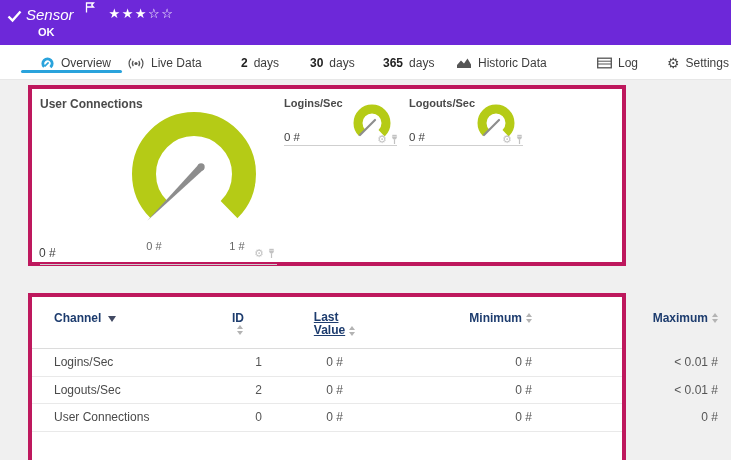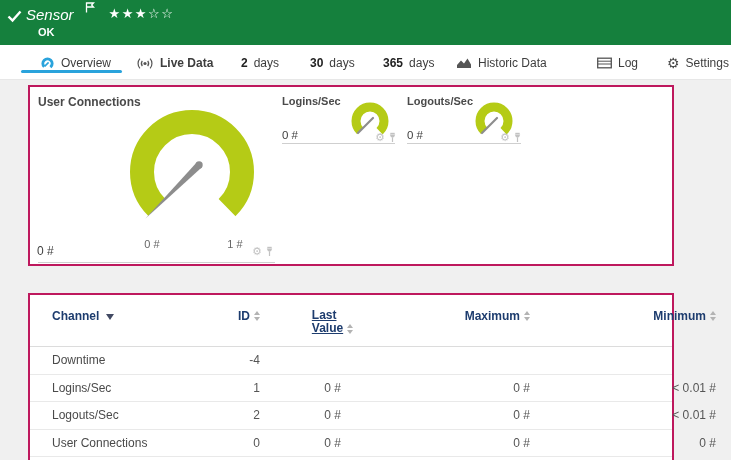--- a/index.html
+++ b/index.html
@@ -2,37 +2,37 @@
 <html><head>
 <meta charset="utf-8">
 <style>
   * { margin:0; padding:0; box-sizing:border-box; }
   html,body { width:731px; height:460px; overflow:hidden; }
   body {
     font-family:"Liberation Sans","DejaVu Sans",sans-serif;
     background:#f0f0f0; color:#444; position:relative;
   }
   
-  .titlebar { position:absolute; left:0; top:0; width:731px; height:45px; background:#15803d; color:#fff; }
+  .titlebar { position:absolute; left:0; top:0; width:731px; height:45px; background:#6d28d9; color:#fff; }
   .tb-check { position:absolute; left:7px; top:10px; }
   .tb-line1 { position:absolute; left:26px; top:6px; display:flex; align-items:baseline; white-space:nowrap; }
   .tb-kind { font-style:italic; font-size:15px; margin-right:7px; }
   .tb-name { font-size:17px; font-weight:bold; letter-spacing:.2px; }
   .tb-flag { margin-left:4px; position:relative; top:-7px; }
   .tb-stars { margin-left:14px; font-size:13px; letter-spacing:1.5px; position:relative; top:-2px; font-family:"DejaVu Sans",sans-serif; }
   .tb-status { position:absolute; left:38px; top:26px; font-size:11px; font-weight:bold; }
   
   .tabbar { position:absolute; left:0; top:45px; width:731px; height:35px; background:#fff; border-bottom:1px solid #e7e7e7; }
   .tab { position:absolute; top:9px; height:18px; display:flex; align-items:center; gap:6px;
          font-size:12px; color:#3d3d3d; cursor:pointer; white-space:nowrap; }
   .tab .num { font-weight:bold; color:#222; }
   .tab-underline { position:absolute; left:21px; top:25px; width:101px; height:3px; background:#2aa3dc; border-radius:2px; }
   .gearglyph { font-family:"DejaVu Sans",sans-serif; font-size:14px; color:#4a4a4a; line-height:1; }
   
-  .panel { position:absolute; left:28px; width:646px; background:#fff; border:2px solid #be185d; }
+  .panel { position:absolute; left:28px; width:598px; background:#fff; border:4px solid #be185d; }
   .panel-gauges { top:85px; height:181px; }
   .panel-table { top:293px; height:190px; }
   .blk-title { position:absolute; font-size:12px; font-weight:bold; color:#4a4a4a; }
   .gauge-val { position:absolute; font-size:12px; color:#3f3f3f; }
   .scale-lbl { position:absolute; font-size:11px; color:#666; width:36px; text-align:center; }
   .mini-icons { position:absolute; display:flex; align-items:center; gap:3px; color:#c2c2c2; }
   .mini-icons .g { font-family:"DejaVu Sans",sans-serif; font-size:11px; line-height:1; }
   .divider { position:absolute; height:1px; background:#cfcfcf; }
   svg.clickable { cursor:pointer; }
   
@@ -75,21 +75,21 @@
 <nav class="tabbar">
   <div class="tab" style="left:40px;">
     <svg width="15" height="13" viewBox="0 0 15 13">
       <circle cx="7.5" cy="6.5" r="4.6" fill="none" stroke="#2aa3dc" stroke-width="3" stroke-dasharray="21.7 28.9" transform="rotate(135 7.5 6.5)"></circle>
       <line x1="8.6" y1="5.4" x2="4.6" y2="9.4" stroke="#2aa3dc" stroke-width="1.6"></line>
     </svg>
     <span>Overview</span>
   </div>
   <div class="tab-underline"></div>
 
-  <div class="tab" style="left:136px;font-weight:bold;">
+  <div class="tab" style="left:127px;">
     <svg width="18" height="13" viewBox="0 0 18 13">
       <circle cx="9" cy="6.5" r="1.6" fill="#555"></circle>
       <path d="M6.3 3.9 A4.3 4.3 0 0 0 6.3 9.1" fill="none" stroke="#555" stroke-width="1.2"></path>
       <path d="M3.9 1.7 A7.2 7.2 0 0 0 3.9 11.3" fill="none" stroke="#555" stroke-width="1.2"></path>
       <path d="M11.7 3.9 A4.3 4.3 0 0 1 11.7 9.1" fill="none" stroke="#555" stroke-width="1.2"></path>
       <path d="M14.1 1.7 A7.2 7.2 0 0 1 14.1 11.3" fill="none" stroke="#555" stroke-width="1.2"></path>
     </svg>
     <span>Live Data</span>
   </div>
 
@@ -181,67 +181,54 @@
   </span>
   <div class="divider" style="left:377px; top:56px; width:114px;"></div>
 </section>
 
 <section class="panel panel-table">
   <div class="tgrid thead">
     <div class="hcell">
       <span>Channel</span>
       <span class="sort-active"></span>
     </div>
-    <div class="hcell right" style="justify-self:stretch;">
+    <div class="hcell right" style="justify-self:stretch;flex-direction:column;">
       <span>ID</span>
       <span class="sort">
           <i class="up"></i>
           <i class="down"></i>
         </span>
     </div>
     <div class="h-lastvalue">
       <span>Last</span>
       <span class="l2">
         <span>Value</span>
         <span class="sort">
             <i class="up"></i>
             <i class="down"></i>
           </span>
       </span>
     </div>
     <div class="hcell right" style="justify-self:stretch;">
+      <span>Minimum</span>
+      <span class="sort">
+          <i class="up"></i>
+          <i class="down"></i>
+        </span>
+    </div>
+    <div class="hcell right" style="justify-self:stretch;">
       <span>Maximum</span>
       <span class="sort">
           <i class="up"></i>
           <i class="down"></i>
         </span>
     </div>
-    <div class="hcell right" style="justify-self:stretch;">
-      <span>Minimum</span>
-      <span class="sort">
-          <i class="up"></i>
-          <i class="down"></i>
-        </span>
-    </div>
     <div></div>
   </div>
 
-  <div class="tgrid trow">
-    <div class="chan">Downtime</div>
-    <div class="c-right">-4</div>
-    <div class="c-center"></div>
-    <div class="c-right"></div>
-    <div class="c-right"></div>
-    <div class="c-icon">
-      <svg class="clickable" width="16" height="15" viewBox="0 0 16 15">
-        <circle cx="10" cy="5.5" r="3.3" fill="none" stroke="#3c3c3c" stroke-width="2.2"></circle>
-        <circle cx="4" cy="11.5" r="1.9" fill="none" stroke="#3c3c3c" stroke-width="1.7"></circle>
-      </svg>
-    </div>
-  </div>
 
   <div class="tgrid trow">
     <div class="chan">Logins/Sec</div>
     <div class="c-right">1</div>
     <div class="c-center">0 #</div>
     <div class="c-right">0 #</div>
     <div class="c-right">&lt; 0.01 #</div>
     <div class="c-icon">
       <svg class="clickable" width="16" height="15" viewBox="0 0 16 15">
         <circle cx="10" cy="5.5" r="3.3" fill="none" stroke="#3c3c3c" stroke-width="2.2"></circle>

